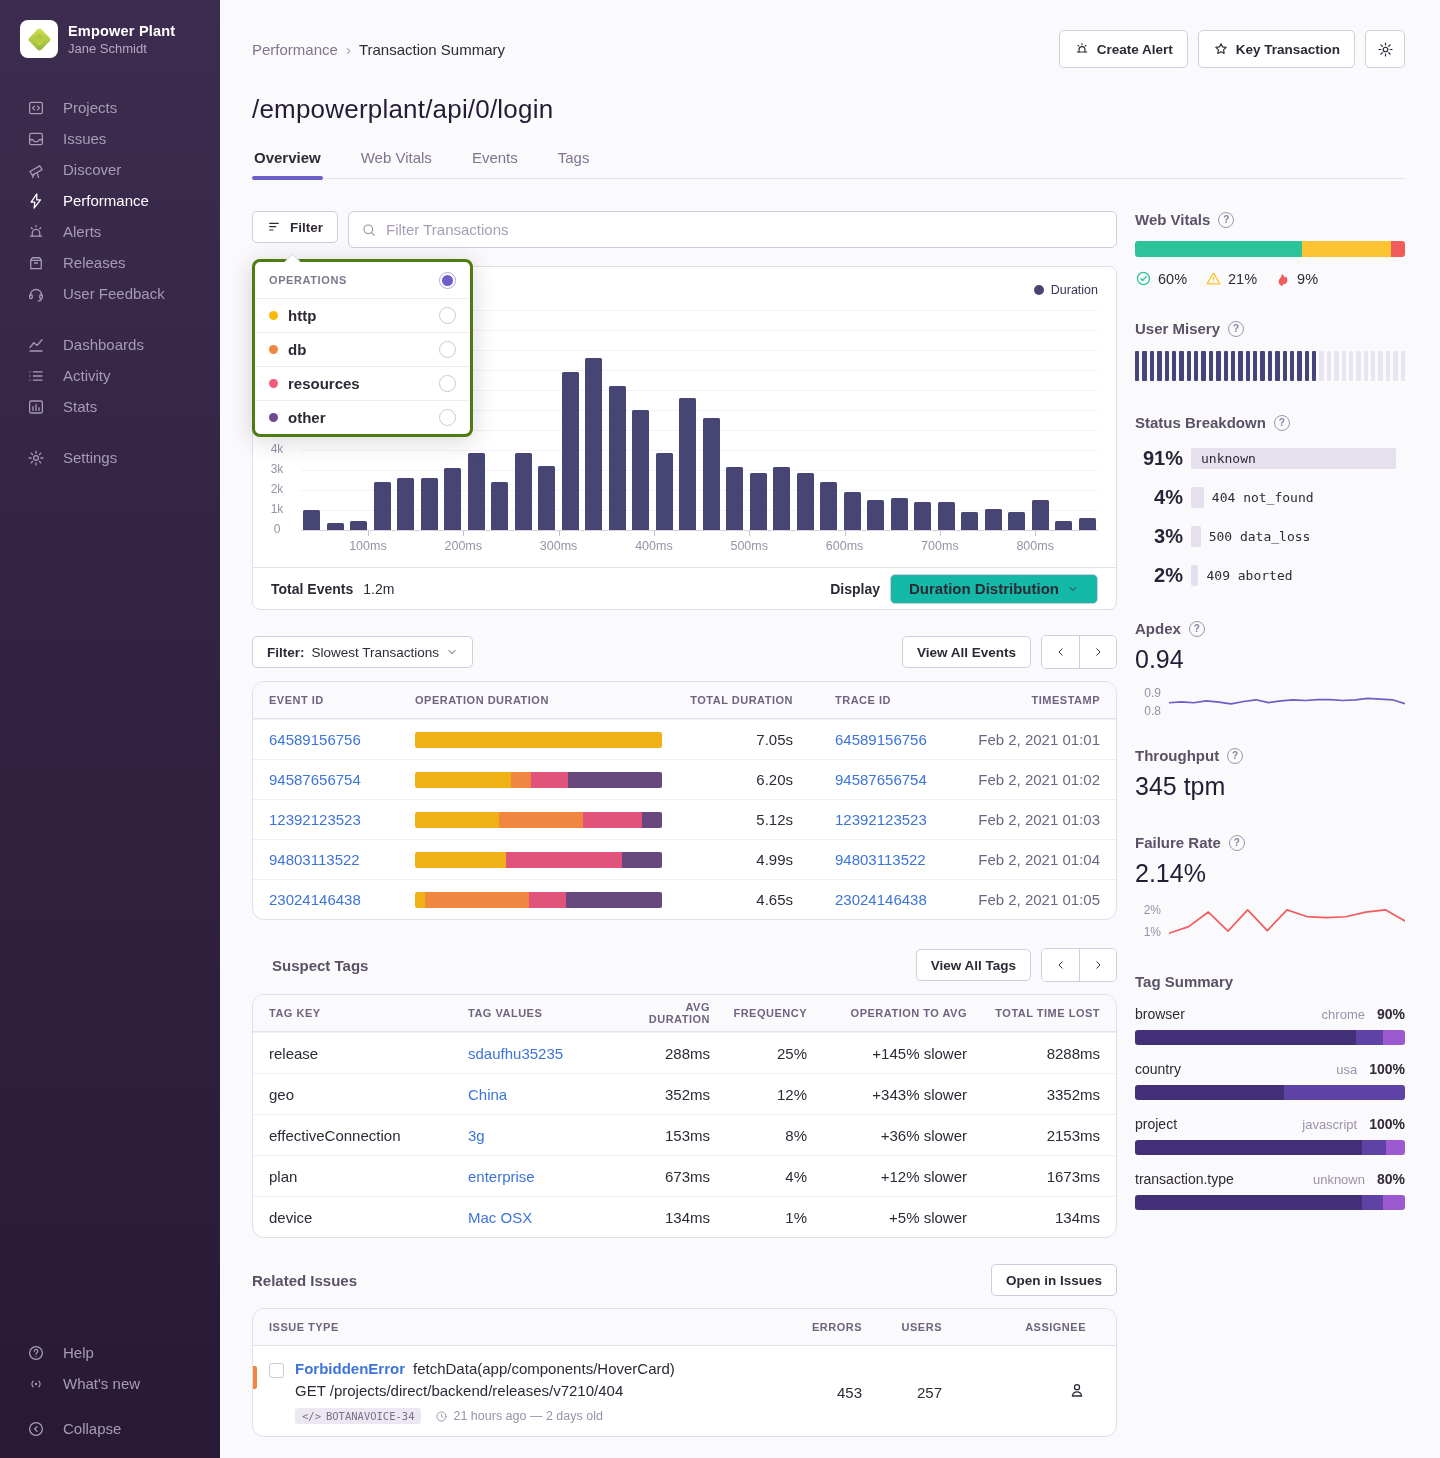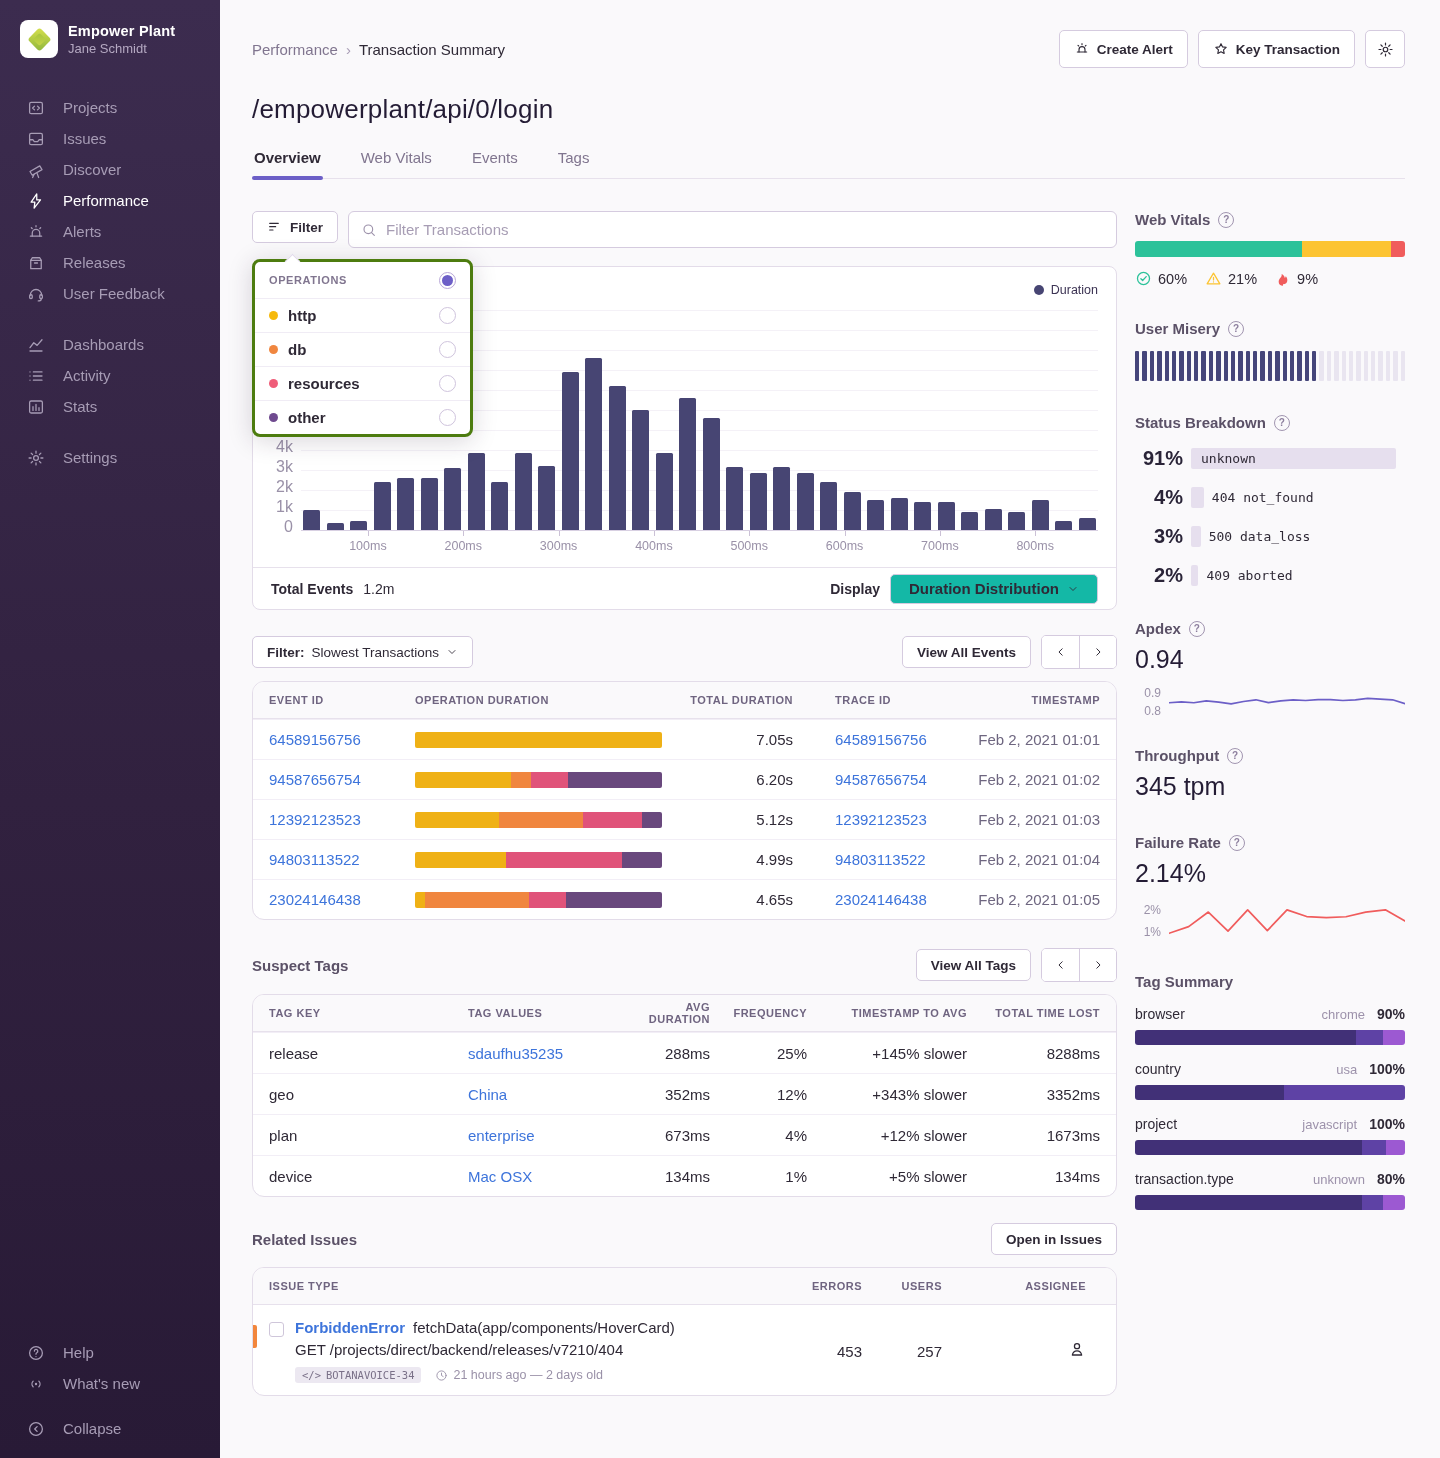--- a/index.html
+++ b/index.html
@@ -63,21 +63,21 @@
   .radio.checked:after { content:""; position:absolute; inset:2px; border-radius:50%; background:#6d5fc7; }
 
   
   .chart-card { margin-top:18px; background:#fff; border:1px solid #e3dce9; border-radius:8px; position:relative; z-index:1; }
   .legend { position:absolute; top:16px; right:18px; display:flex; align-items:center; gap:7px; font-size:12.5px; color:#3c3353; }
   .legend .ldot { width:10px; height:10px; border-radius:50%; background:#474573; }
   .hist-area { position:relative; margin:42px 18px 0 48px; height:222px; border-bottom:1px solid #d8d0e2;
     background:repeating-linear-gradient(to top,transparent 0 19px,#f4f1f7 19px 20px); }
   .hist-bars { position:absolute; inset:0; display:flex; align-items:flex-end; justify-content:space-between; padding:0 2px; }
   .hist-bar { flex:0 0 17px; border-radius:1.5px 1.5px 0 0; }
-  .hist-y span { position:absolute; left:-40px; width:32px; text-align:right; font-size:16px; color:#9a91a8; }
+  .hist-y span { position:absolute; left:-40px; width:32px; text-align:center; font-size:12px; color:#9a91a8; }
   .hist-x { position:relative; height:30px; margin:0 18px 0 48px; }
   .hist-x span { position:absolute; top:8px; transform:translateX(-50%); font-size:12.5px; color:#9a91a8; }
   .hist-x i { position:absolute; top:0; width:1px; height:5px; background:#cbc1d6; }
   .card-foot { border-top:1px solid #e7e1ec; height:42px; display:flex; align-items:center; padding:0 18px; margin-top:6px; }
   .tot-label { font-weight:bold; font-size:14px; margin-right:10px; }
   .tot-val { font-size:14px; }
   .foot-right { margin-left:auto; display:flex; align-items:center; gap:10px; }
   .disp-label { font-weight:bold; font-size:14px; }
   .select-btn { display:inline-flex; align-items:center; gap:8px; border:1px solid #d5cbdf; background:#14b8a6; border-radius:5px; height:30px; padding:0 18px; font-size:15px; font-weight:bold; cursor:pointer; font-family:inherit; color:#2f2936;}
 
@@ -559,21 +559,21 @@
               <i style="flex: 0 0 42%; background: rgb(240, 134, 63);"></i>
               <i style="flex: 0 0 15%; background: rgb(224, 83, 122);"></i>
               <i style="flex: 0 0 39%; background: rgb(105, 72, 125);"></i>
             </span>
           <span class="r">4.65s</span>
           <a class="link tracecell">23024146438</a>
           <span class="r ts-time">Feb 2, 2021 01:05</span>
         </div>
       </div>
 
-      <div class="sec-head" style="margin-top:28px;">
+      <div class="sec-head" style="margin-top:28px;margin-left:20px;">
         <span class="sec-title">Suspect Tags</span>
         <button class="btn sm push">View All Tags</button>
         <div class="pager">
           <button>
               <svg class="ic" viewBox="0 0 24 24" width="14" height="14">
                 <polyline points="14,6.5 8.5,12 14,17.5"></polyline>
               </svg>
             </button>
           <button>
               <svg class="ic" viewBox="0 0 24 24" width="14" height="14">
@@ -582,38 +582,46 @@
             </button>
         </div>
       </div>
 
       <div class="tbl">
         <div class="thead sgrid">
           <span>TAG KEY</span>
           <span>TAG VALUES</span>
           <span class="r">AVG DURATION</span>
           <span class="r">FREQUENCY</span>
-          <span class="r">TIMESTAMP TO AVG</span>
+          <span class="r">OPERATION TO AVG</span>
           <span class="r">TOTAL TIME LOST</span>
         </div>
         <div class="trow sgrid">
           <span>release</span>
           <a class="link">sdaufhu35235</a>
           <span class="r">288ms</span>
           <span class="r">25%</span>
           <span class="r">+145% slower</span>
           <span class="r">8288ms</span>
         </div>
         <div class="trow sgrid">
           <span>geo</span>
           <a class="link">China</a>
           <span class="r">352ms</span>
           <span class="r">12%</span>
           <span class="r">+343% slower</span>
           <span class="r">3352ms</span>
+        </div>
+        <div class="trow sgrid">
+          <span>effectiveConnection</span>
+          <a class="link">3g</a>
+          <span class="r">153ms</span>
+          <span class="r">8%</span>
+          <span class="r">+36% slower</span>
+          <span class="r">2153ms</span>
         </div>
         <div class="trow sgrid">
           <span>plan</span>
           <a class="link">enterprise</a>
           <span class="r">673ms</span>
           <span class="r">4%</span>
           <span class="r">+12% slower</span>
           <span class="r">1673ms</span>
         </div>
         <div class="trow sgrid">

